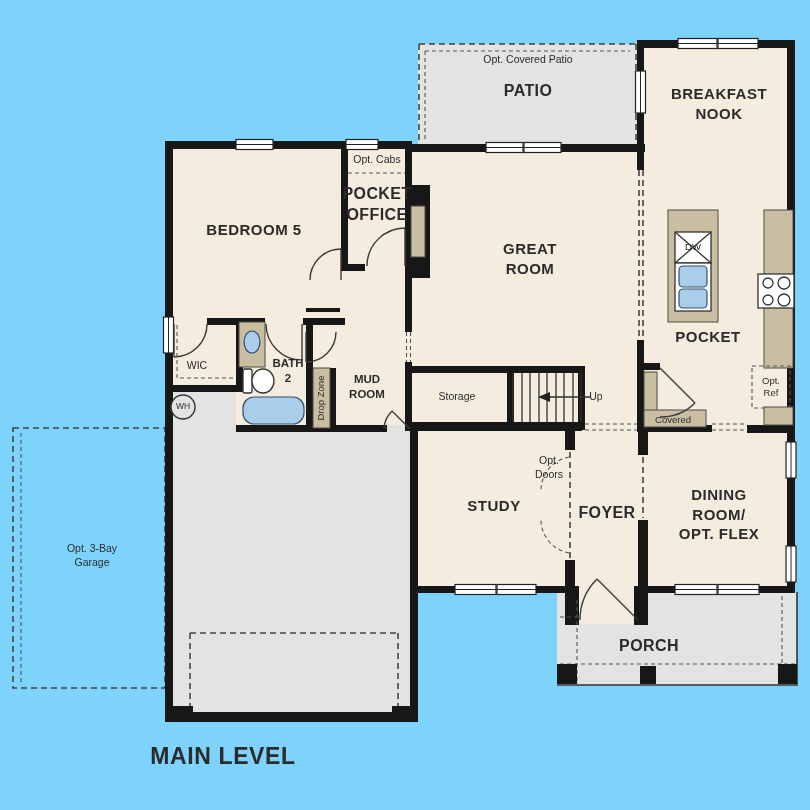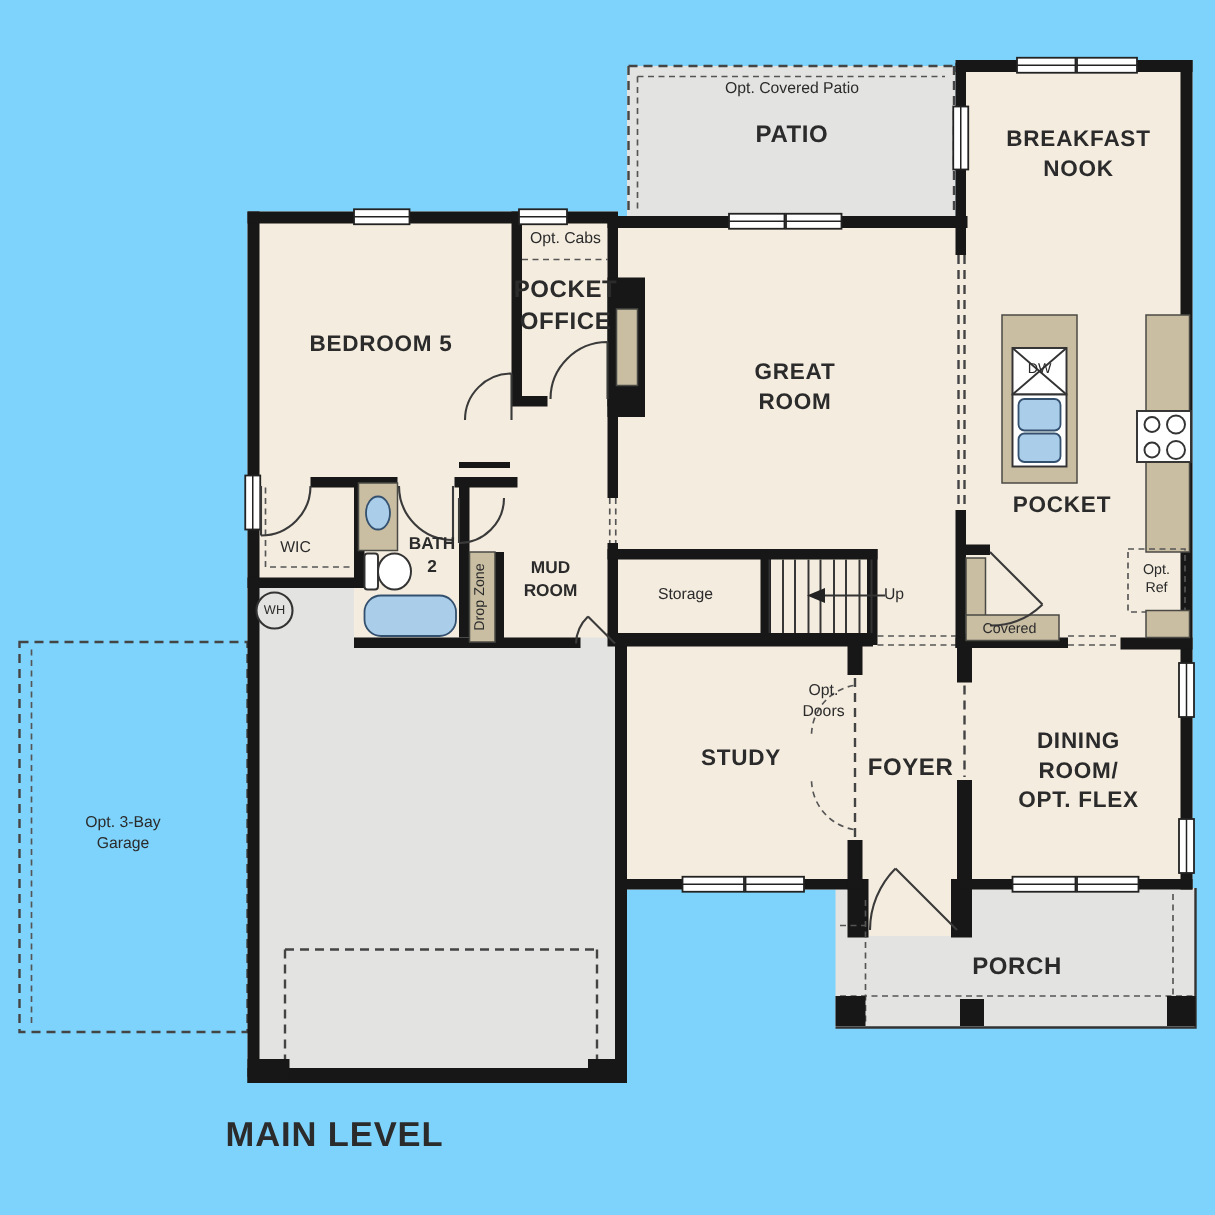--- a/index.html
+++ b/index.html
@@ -268,18 +268,18 @@
 ROOM</div>
 <div class="lbl small" style="left:457px;top:397px">Storage</div>
 <div class="lbl small" style="left:596px;top:397px">Up</div>
 <div class="lbl wh" style="left:183px;top:407px">WH</div>
 <div class="lbl big" style="left:494px;top:506px">STUDY</div>
 <div class="lbl small" style="left:549px;top:468px">Opt.
 Doors</div>
 <div class="lbl med" style="left:607px;top:513px">FOYER</div>
 <div class="lbl big" style="left:719px;top:514px">DINING ROOM/
 OPT. FLEX</div>
-<div class="lbl med" style="left:678px;top:646px">PORCH</div>
-<div class="lbl small" style="left:82px;top:556px">Opt. 3-Bay
+<div class="lbl med" style="left:649px;top:646px">PORCH</div>
+<div class="lbl small" style="left:92px;top:556px">Opt. 3-Bay
 Garage</div>
 <div class="lbl title" style="left:223px;top:757px">MAIN LEVEL</div>
 
 </div>
 
 </body></html>

